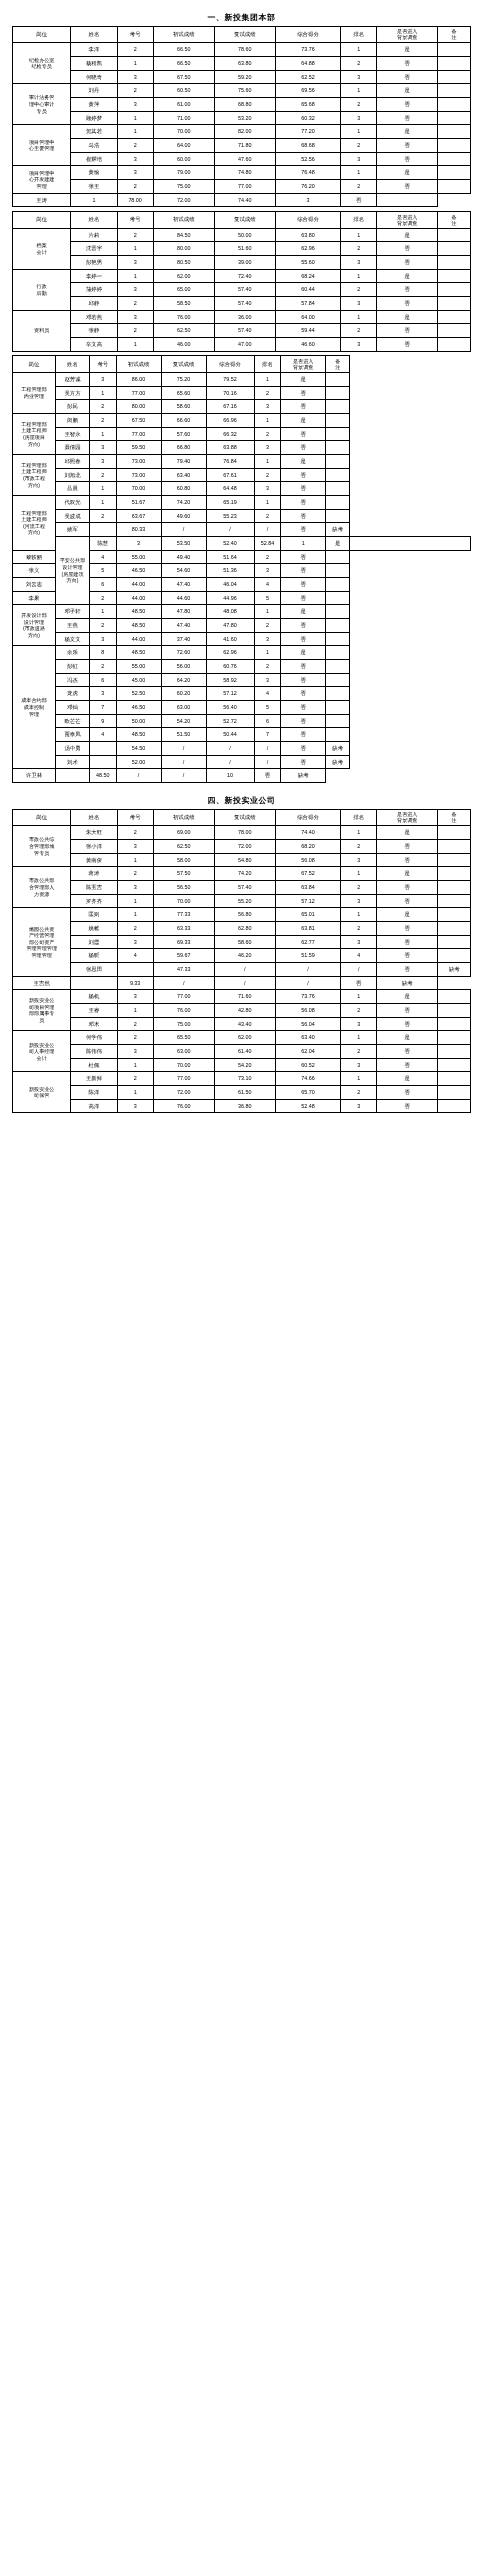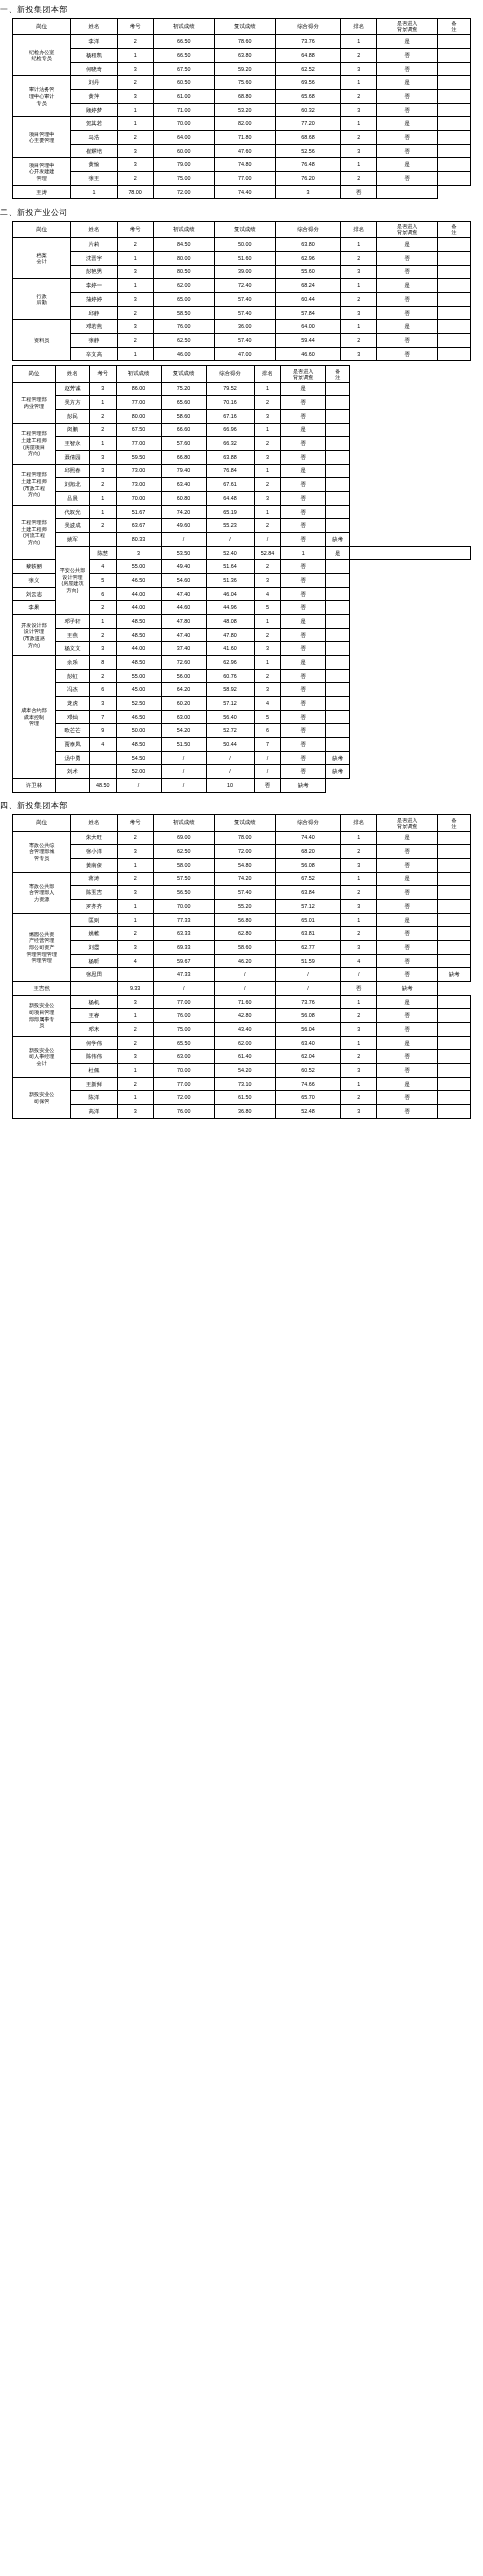--- a/index.html
+++ b/index.html
@@ -1,23 +1,25 @@
 <!DOCTYPE html>
 <html style="font-size:9.7px"><head>
 <meta charset="utf-8">
 <style>
   html,body{margin:0;padding:0;background:#ffffff;}
   body{font-family:"Liberation Sans","DejaVu Sans",sans-serif;color:#000;}
   .page{width:483px;margin:0 auto;padding:0;}
   .section{margin:0 0 3.6px 0;}
   .section-title{
+    text-align:center;
     font-size:7.9px;
-    font-weight:normal;
+    font-weight:bold;
     padding:3.6px 0 3px 0;
     letter-spacing:0.6px;
+    margin-top:8px;
   }
   table{
     border-collapse:collapse;
     width:459px;
     margin:0 auto;
     table-layout:fixed;
   }
   th,td{
     border:0.6px solid #000;
     font-size:5.4px;
@@ -195,21 +197,20 @@
               <td>72.00</td>
               <td>74.40</td>
               <td>3</td>
               <td>否</td>
               <td></td>
             </tr>
           </tbody>
         </table>
       </div>
       <div class="section">
-        <div class="section-title">二、新投产业公司</div>
         <table>
           <colgroup>
             <col class="col-post">
             <col class="col-name">
             <col class="col-no">
             <col class="col-score">
             <col class="col-score">
             <col class="col-total">
             <col class="col-rank">
             <col class="col-enter">
@@ -656,21 +657,21 @@
               <td>/</td>
               <td>/</td>
               <td>10</td>
               <td>否</td>
               <td>缺考</td>
             </tr>
           </tbody>
         </table>
       </div>
       <div class="section">
-        <div class="section-title">四、新投集团本部</div>
+        <div class="section-title">四、新投实业公司</div>
         <table>
           <colgroup>
             <col class="col-post">
             <col class="col-name">
             <col class="col-no">
             <col class="col-score">
             <col class="col-score">
             <col class="col-total">
             <col class="col-rank">
             <col class="col-enter">

